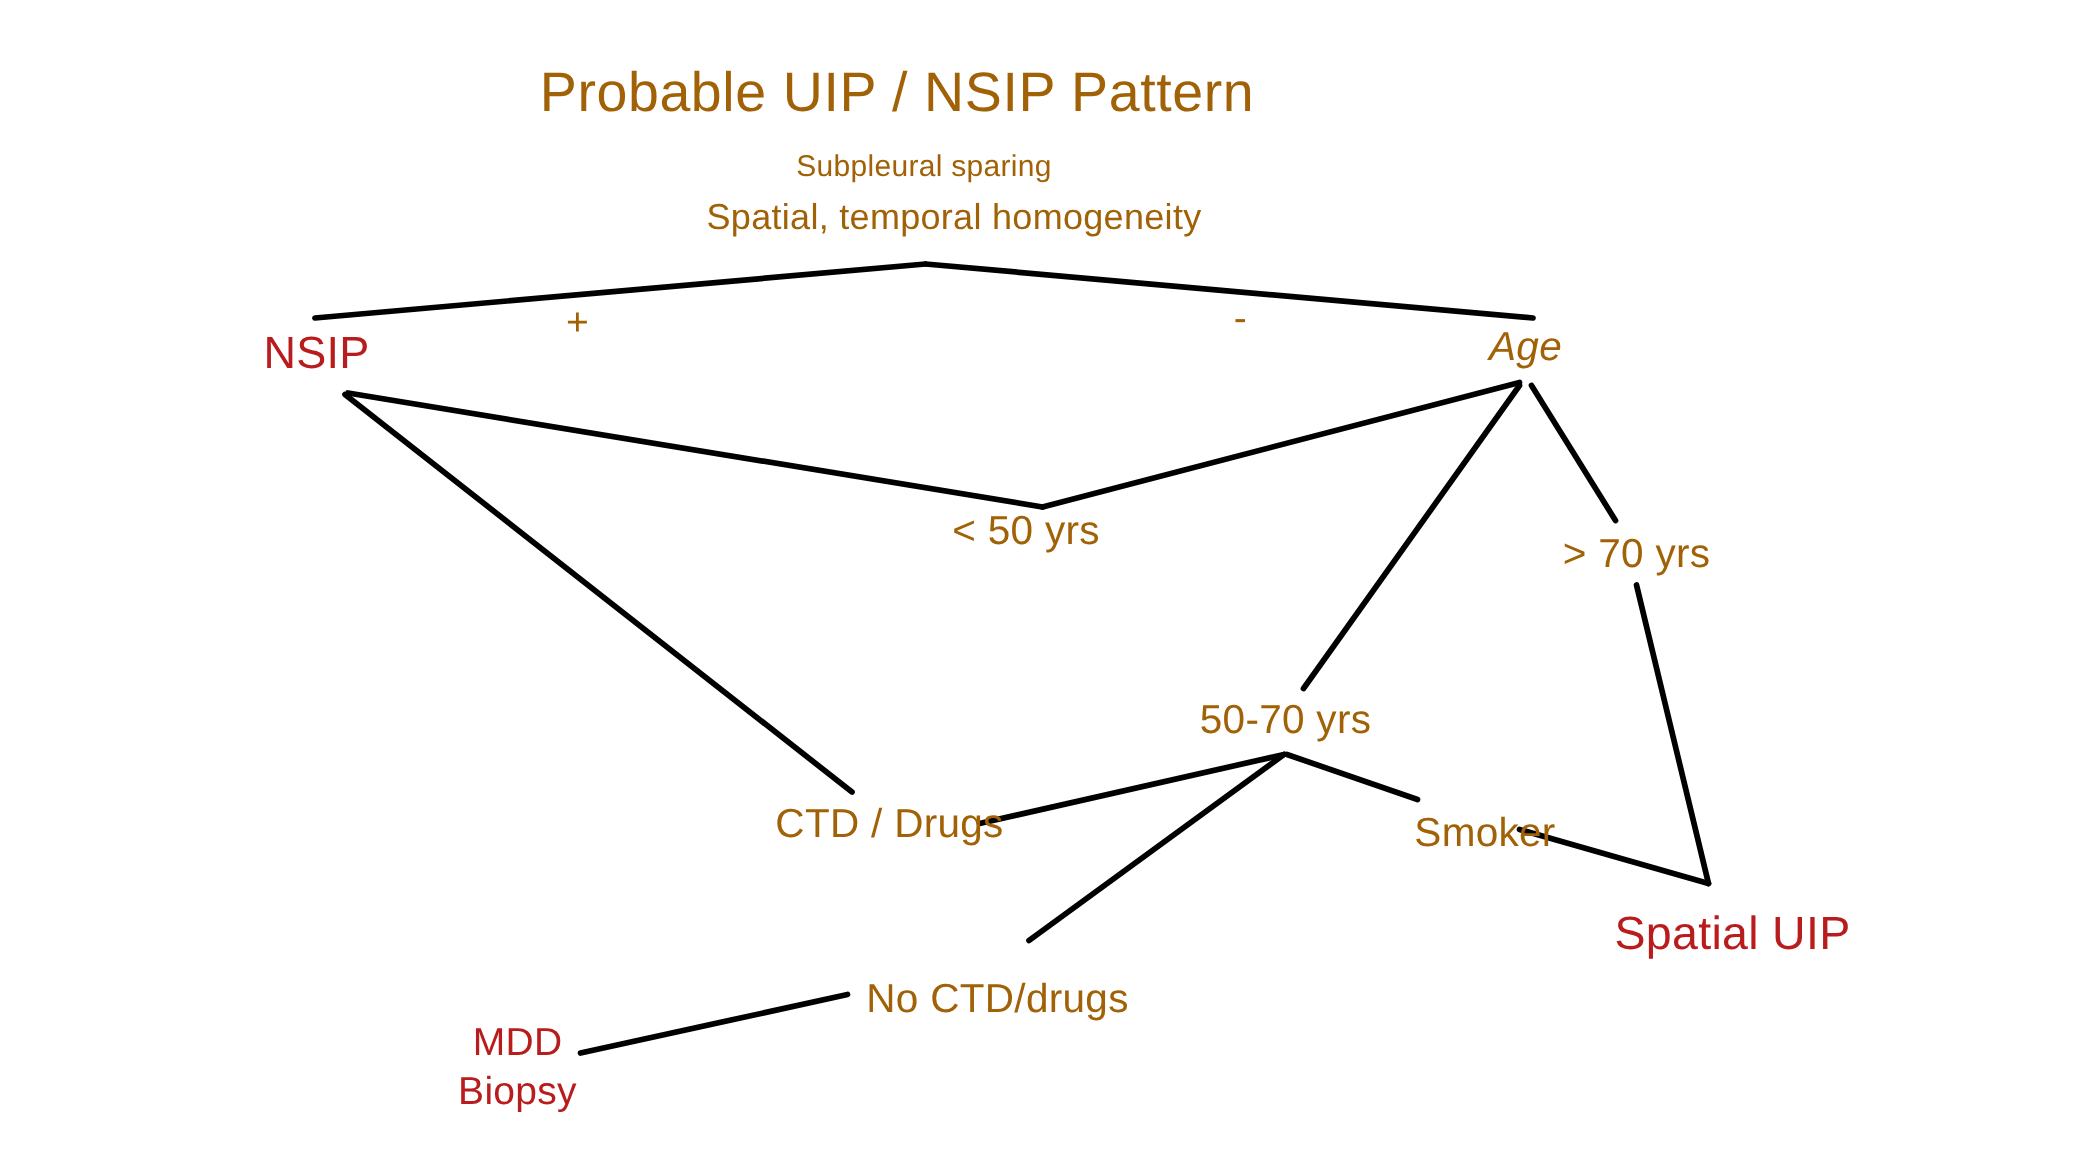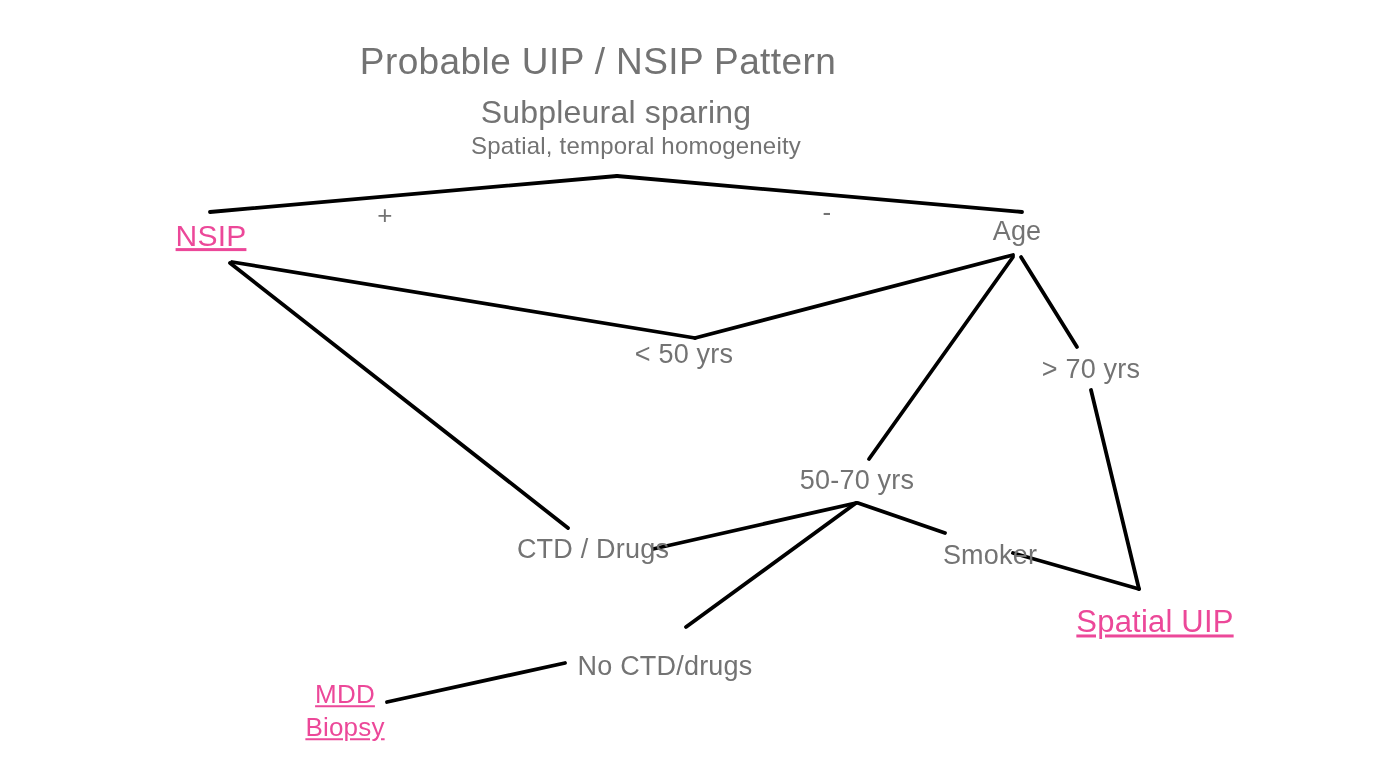--- a/index.html
+++ b/index.html
@@ -21,37 +21,37 @@
     position: absolute;
     left: 0;
     top: 0;
     z-index: 1;
   }
   .txt {
     position: absolute;
     transform: translate(-50%, -50%);
     text-align: center;
     white-space: nowrap;
-    color: #737373;
+    color: #a16207;
     z-index: 2;
     line-height: 1.26;
     letter-spacing: 0.2px;
   }
-  .accent { color: #ec4899; text-decoration: underline; }
+  .accent { color: #b91c1c; }
   #title {
     left: 598px;
     top: 62px;
     font-size: 37px;
     font-weight: 500;
     letter-spacing: 0.4px;
   }
   #subtitle1 {
     left: 616px;
     top: 112px;
-    font-size: 32px;
+    font-size: 20px;
   }
   #subtitle2 {
     left: 636px;
     top: 146px;
     font-size: 24px;
   }
 </style>
 </head>
 <body>
 
@@ -77,21 +77,21 @@
   <div id="nodes">
       <div class="txt accent" style="left: 211px; top: 236px; font-size: 30px;">
         <div>NSIP</div>
       </div>
       <div class="txt" style="left: 385px; top: 215px; font-size: 26px;">
         <div>+</div>
       </div>
       <div class="txt" style="left: 827px; top: 212px; font-size: 26px;">
         <div>-</div>
       </div>
-      <div class="txt" style="left: 1017px; top: 231px; font-size: 27px;">
+      <div class="txt" style="left: 1017px; top: 231px; font-size: 27px; font-style: italic;">
         <div>Age</div>
       </div>
       <div class="txt" style="left: 684px; top: 354px; font-size: 27px;">
         <div>&lt; 50 yrs</div>
       </div>
       <div class="txt" style="left: 1091px; top: 369px; font-size: 27px;">
         <div>&gt; 70 yrs</div>
       </div>
       <div class="txt" style="left: 857px; top: 480px; font-size: 27px;">
         <div>50-70 yrs</div>

